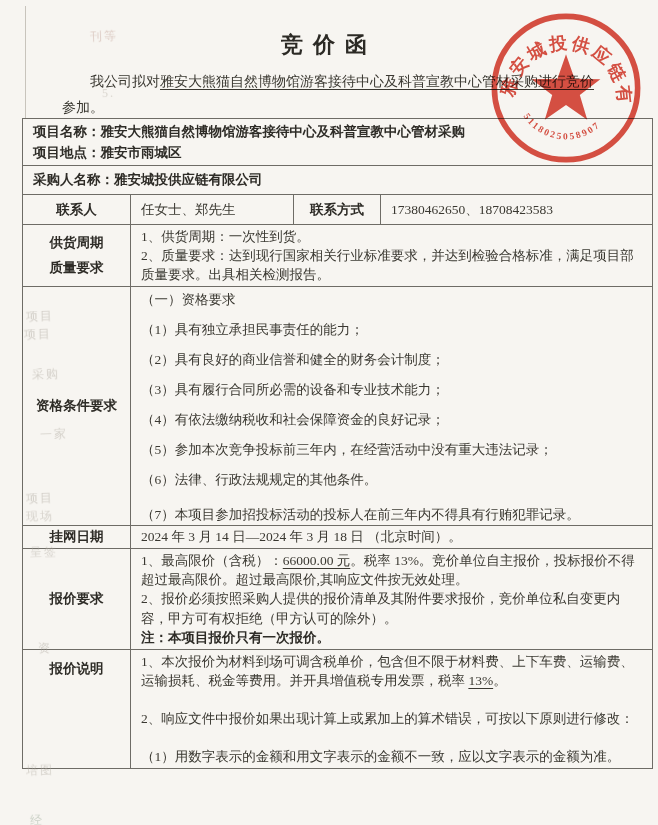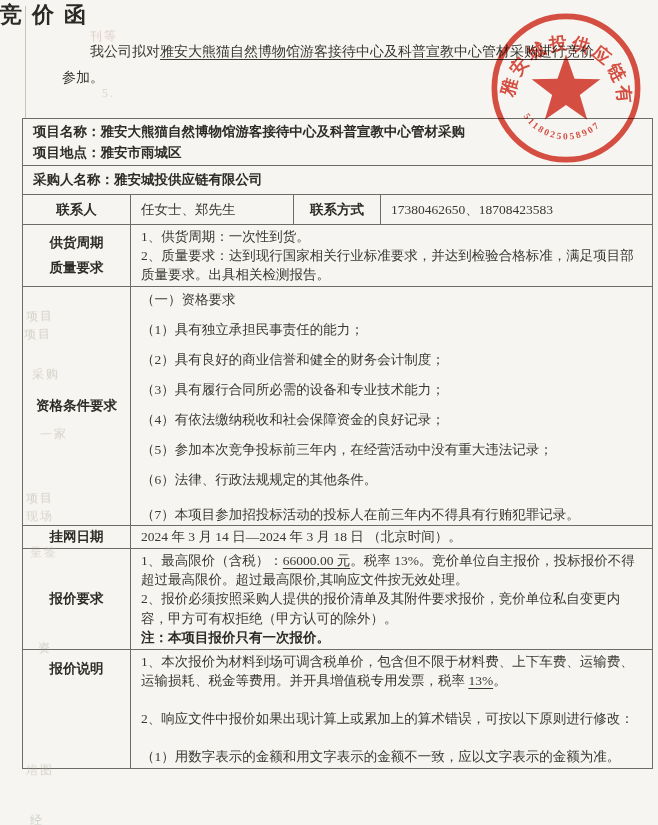--- a/index.html
+++ b/index.html
@@ -10,22 +10,22 @@
     font-family:"Liberation Serif", serif;
     color:#35322c;
     overflow:hidden;
     box-shadow:0 0 4px rgba(0,0,0,.2);
   }
   .margin-rule{
     position:absolute;left:25px;top:6px;width:1px;height:112px;
     background:#c8c4bc;
   }
   .doc-title{
-    margin:0;
-    text-align:left;
+    margin:0;padding-top:30px;
+    text-align:center;
     font-size:22px;font-weight:bold;letter-spacing:10px;
     color:#2c2a25;
   }
   .intro{
     margin:9px 14px 0 62px;
     font-size:14px;line-height:26px;color:#3a3831;
   }
   .intro .line1{text-indent:28px;}
   .intro u{text-decoration:underline;text-underline-offset:3px;}
   table.main{

